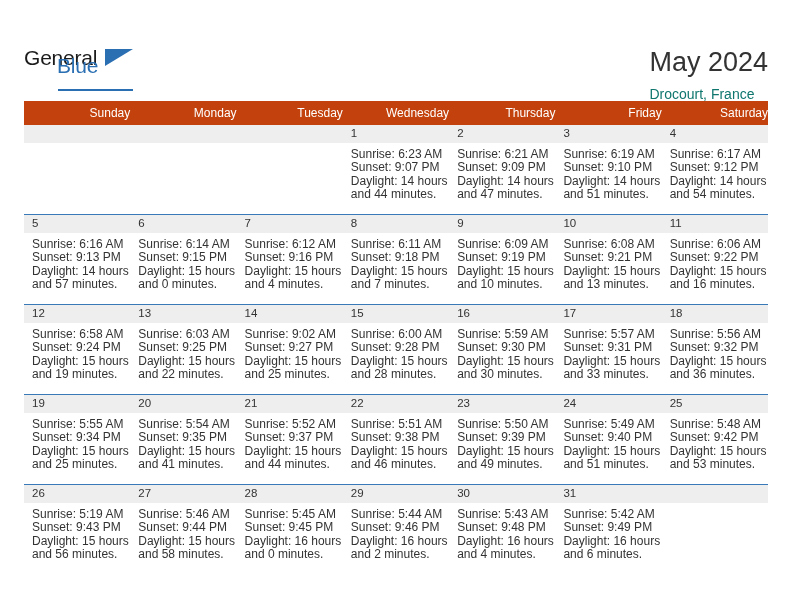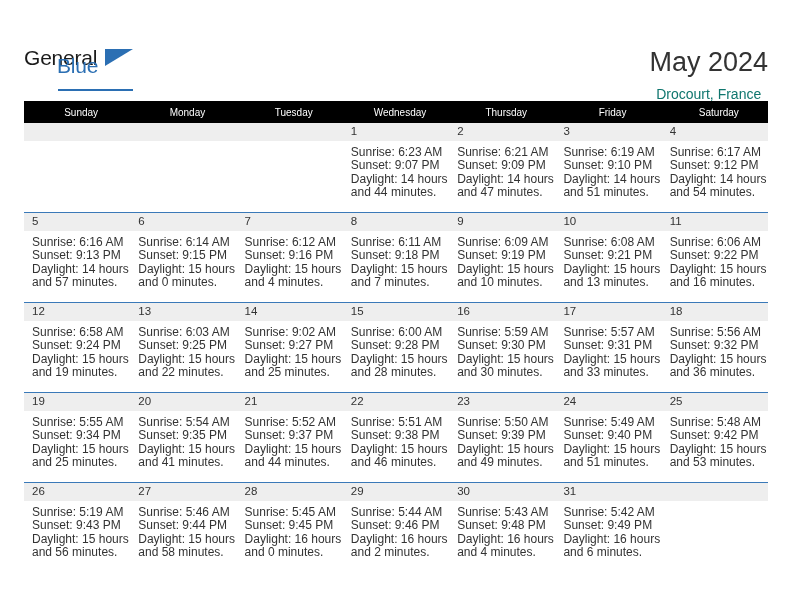--- a/index.html
+++ b/index.html
@@ -66,21 +66,21 @@
   .logo-underline {
     position: absolute;
     left: 34px;
     top: 43px;
     width: 75px;
     height: 2px;
     background: #2b6fb3;
   }
 
   .title-block {
-    text-align: center;
+    text-align: left;
     padding-top: 1px;
   }
   .cal-title {
     font-size: 27px;
     color: #333333;
     line-height: 30px;
     font-weight: normal;
     margin: 0;
   }
   .cal-subtitle {
@@ -90,25 +90,25 @@
   }
 
   
   .calendar {
     width: 744px;
     border-collapse: collapse;
     table-layout: fixed;
     margin-top: 5px;
   }
   .calendar th {
-    background: #000000;
+    background: #c2410c;
     color: #ffffff;
-    font-size: 10px;
+    font-size: 12px;
     font-weight: normal;
-    text-align: center;
+    text-align: right;
     padding: 5px 0 5px 8px;
     height: 12px;
     border: none;
   }
   .calendar td {
     vertical-align: top;
     padding: 0;
     border: none;
     width: 106.28px;
     height: 89px;

